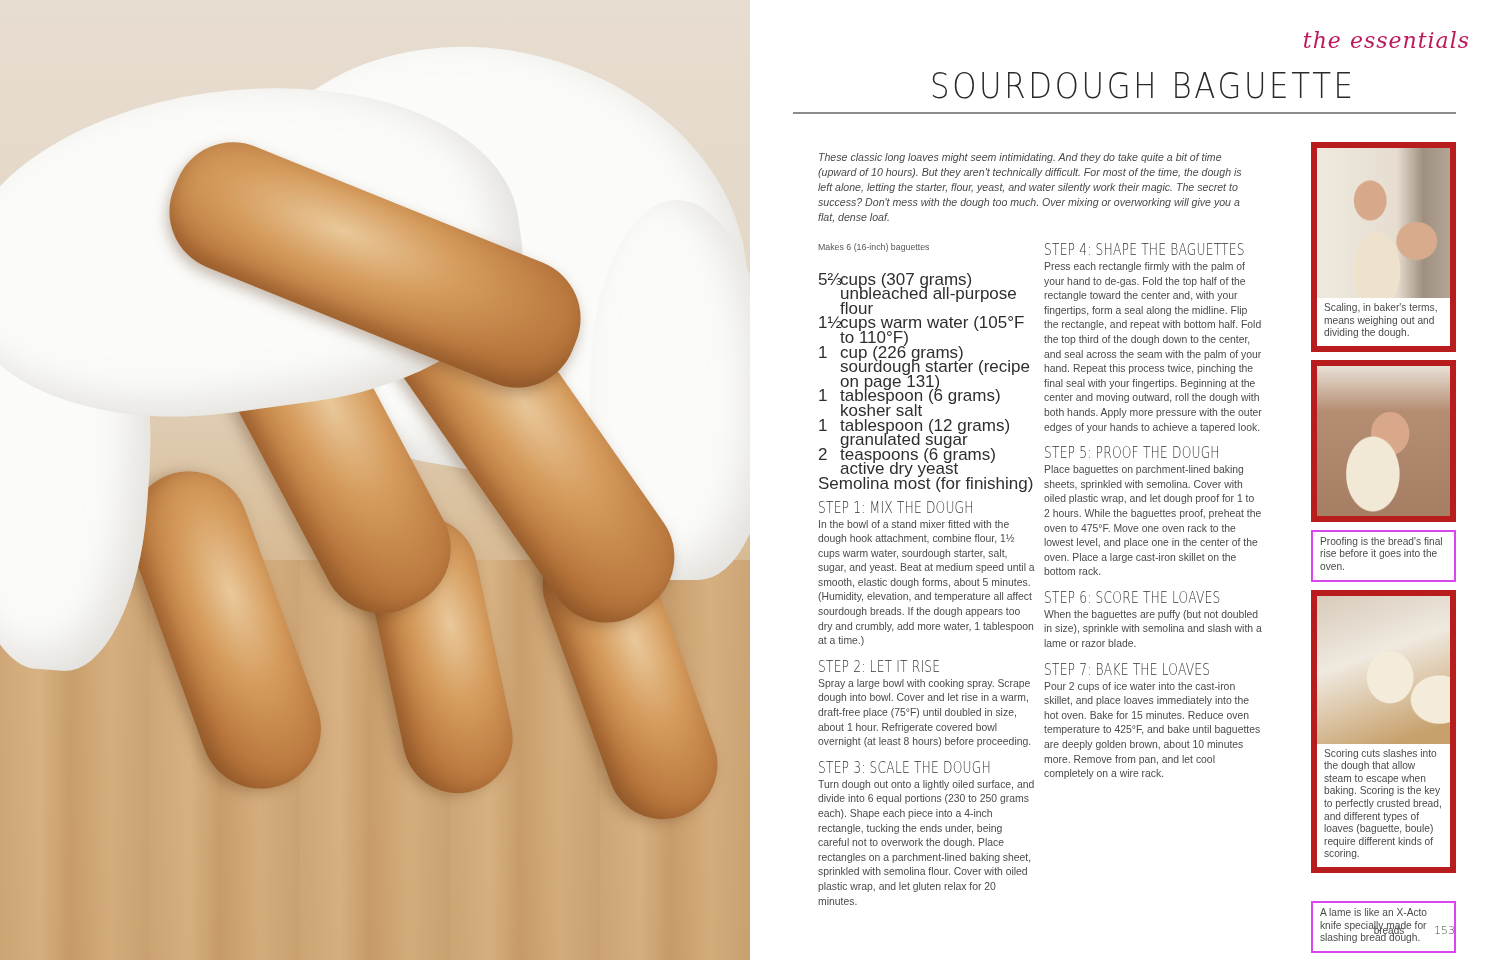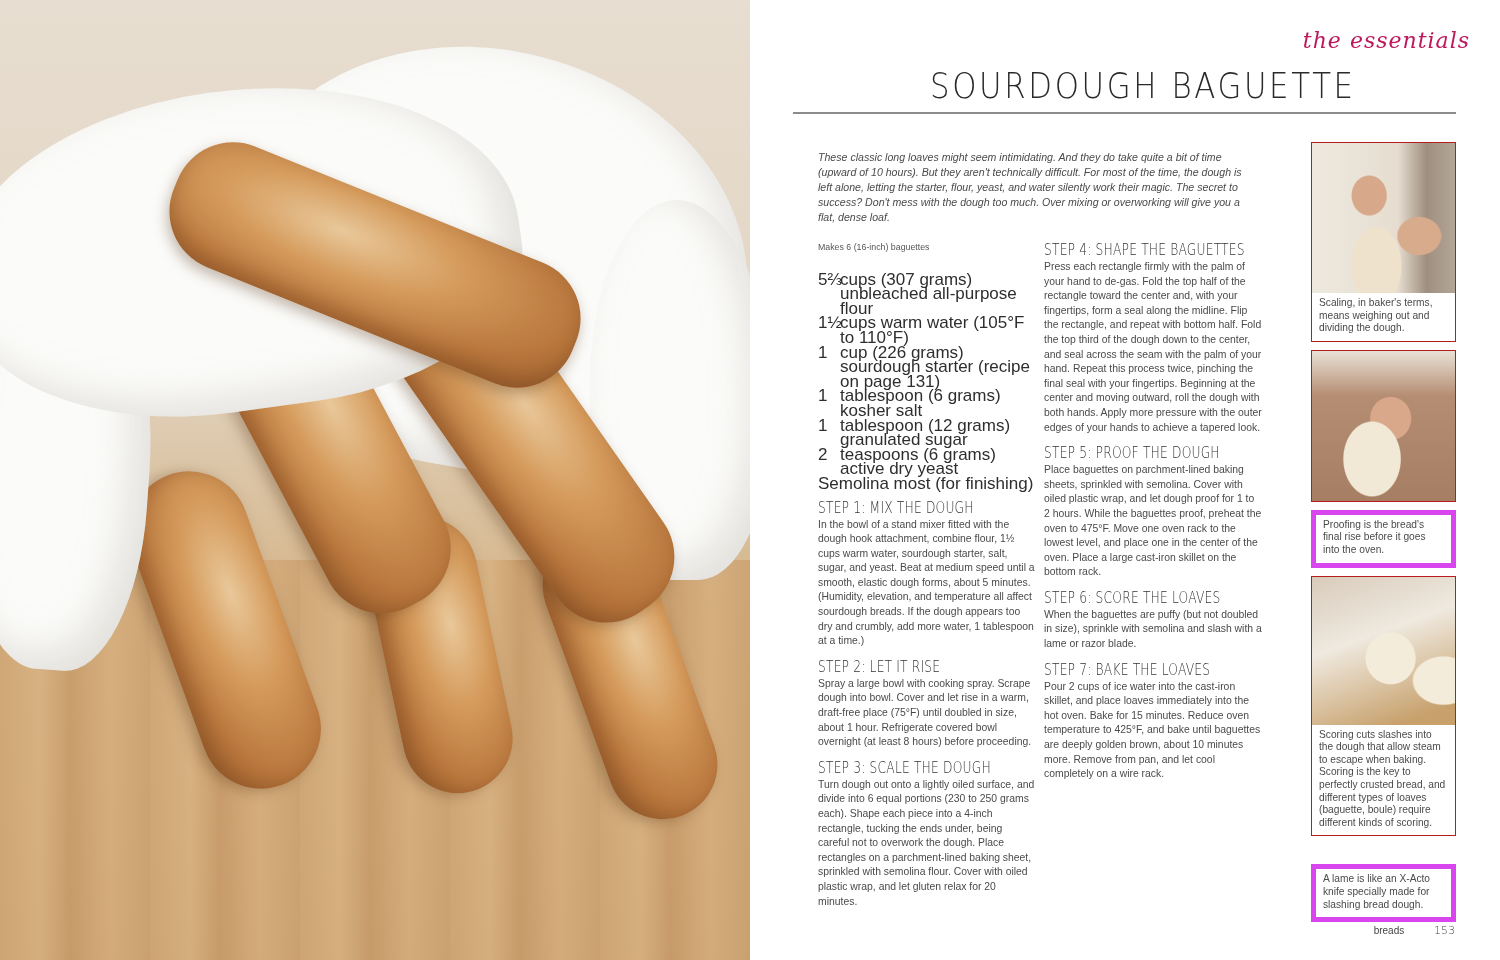--- a/index.html
+++ b/index.html
@@ -71,23 +71,23 @@
   .step { margin-bottom: 8px; }
   .step-title {
     font-family: "DejaVu Sans", sans-serif; font-weight: 200; font-size: 15px; color: #333;
     letter-spacing: .2px; transform: scaleX(.82); transform-origin: left; white-space: nowrap;
     line-height: 20px;
   }
   .step-body { color: #4a4a4a; }
 
   
   .sidebar { position: absolute; left: 561px; top: 142px; width: 145px; }
-  .side-photo { width: 145px; border: 1px solid #b91c1c; position: relative; overflow: hidden; }
+  .side-photo { width: 145px; border: 6px solid #b91c1c; position: relative; overflow: hidden; }
   .caption { font-size: 10.2px; line-height: 12.6px; color: #4a4a4a; padding: 4px 7px 6px 7px; }
-  .box-caption { border: 5px solid #d946ef; }
+  .box-caption { border: 2px solid #d946ef; }
 
   .img-scale { height: 150px; background:
       radial-gradient(ellipse at 45% 82%, #efe2cc 0 22%, transparent 23%),
       radial-gradient(ellipse at 40% 35%, #d7a98a 0 14%, transparent 15%),
       radial-gradient(ellipse at 75% 62%, #d8ab8c 0 14%, transparent 15%),
       linear-gradient(90deg, #eee9df 0%, #e6ddd0 60%, #9f8f80 80%, #b3a696 100%); }
   .img-proof { height: 150px; background:
       radial-gradient(ellipse at 42% 72%, #f2e8d6 0 24%, transparent 25%),
       radial-gradient(ellipse at 55% 45%, #d9a78a 0 18%, transparent 19%),
       linear-gradient(180deg, #e9e1d6 0%, #b58d72 30%, #a57e64 100%); }

